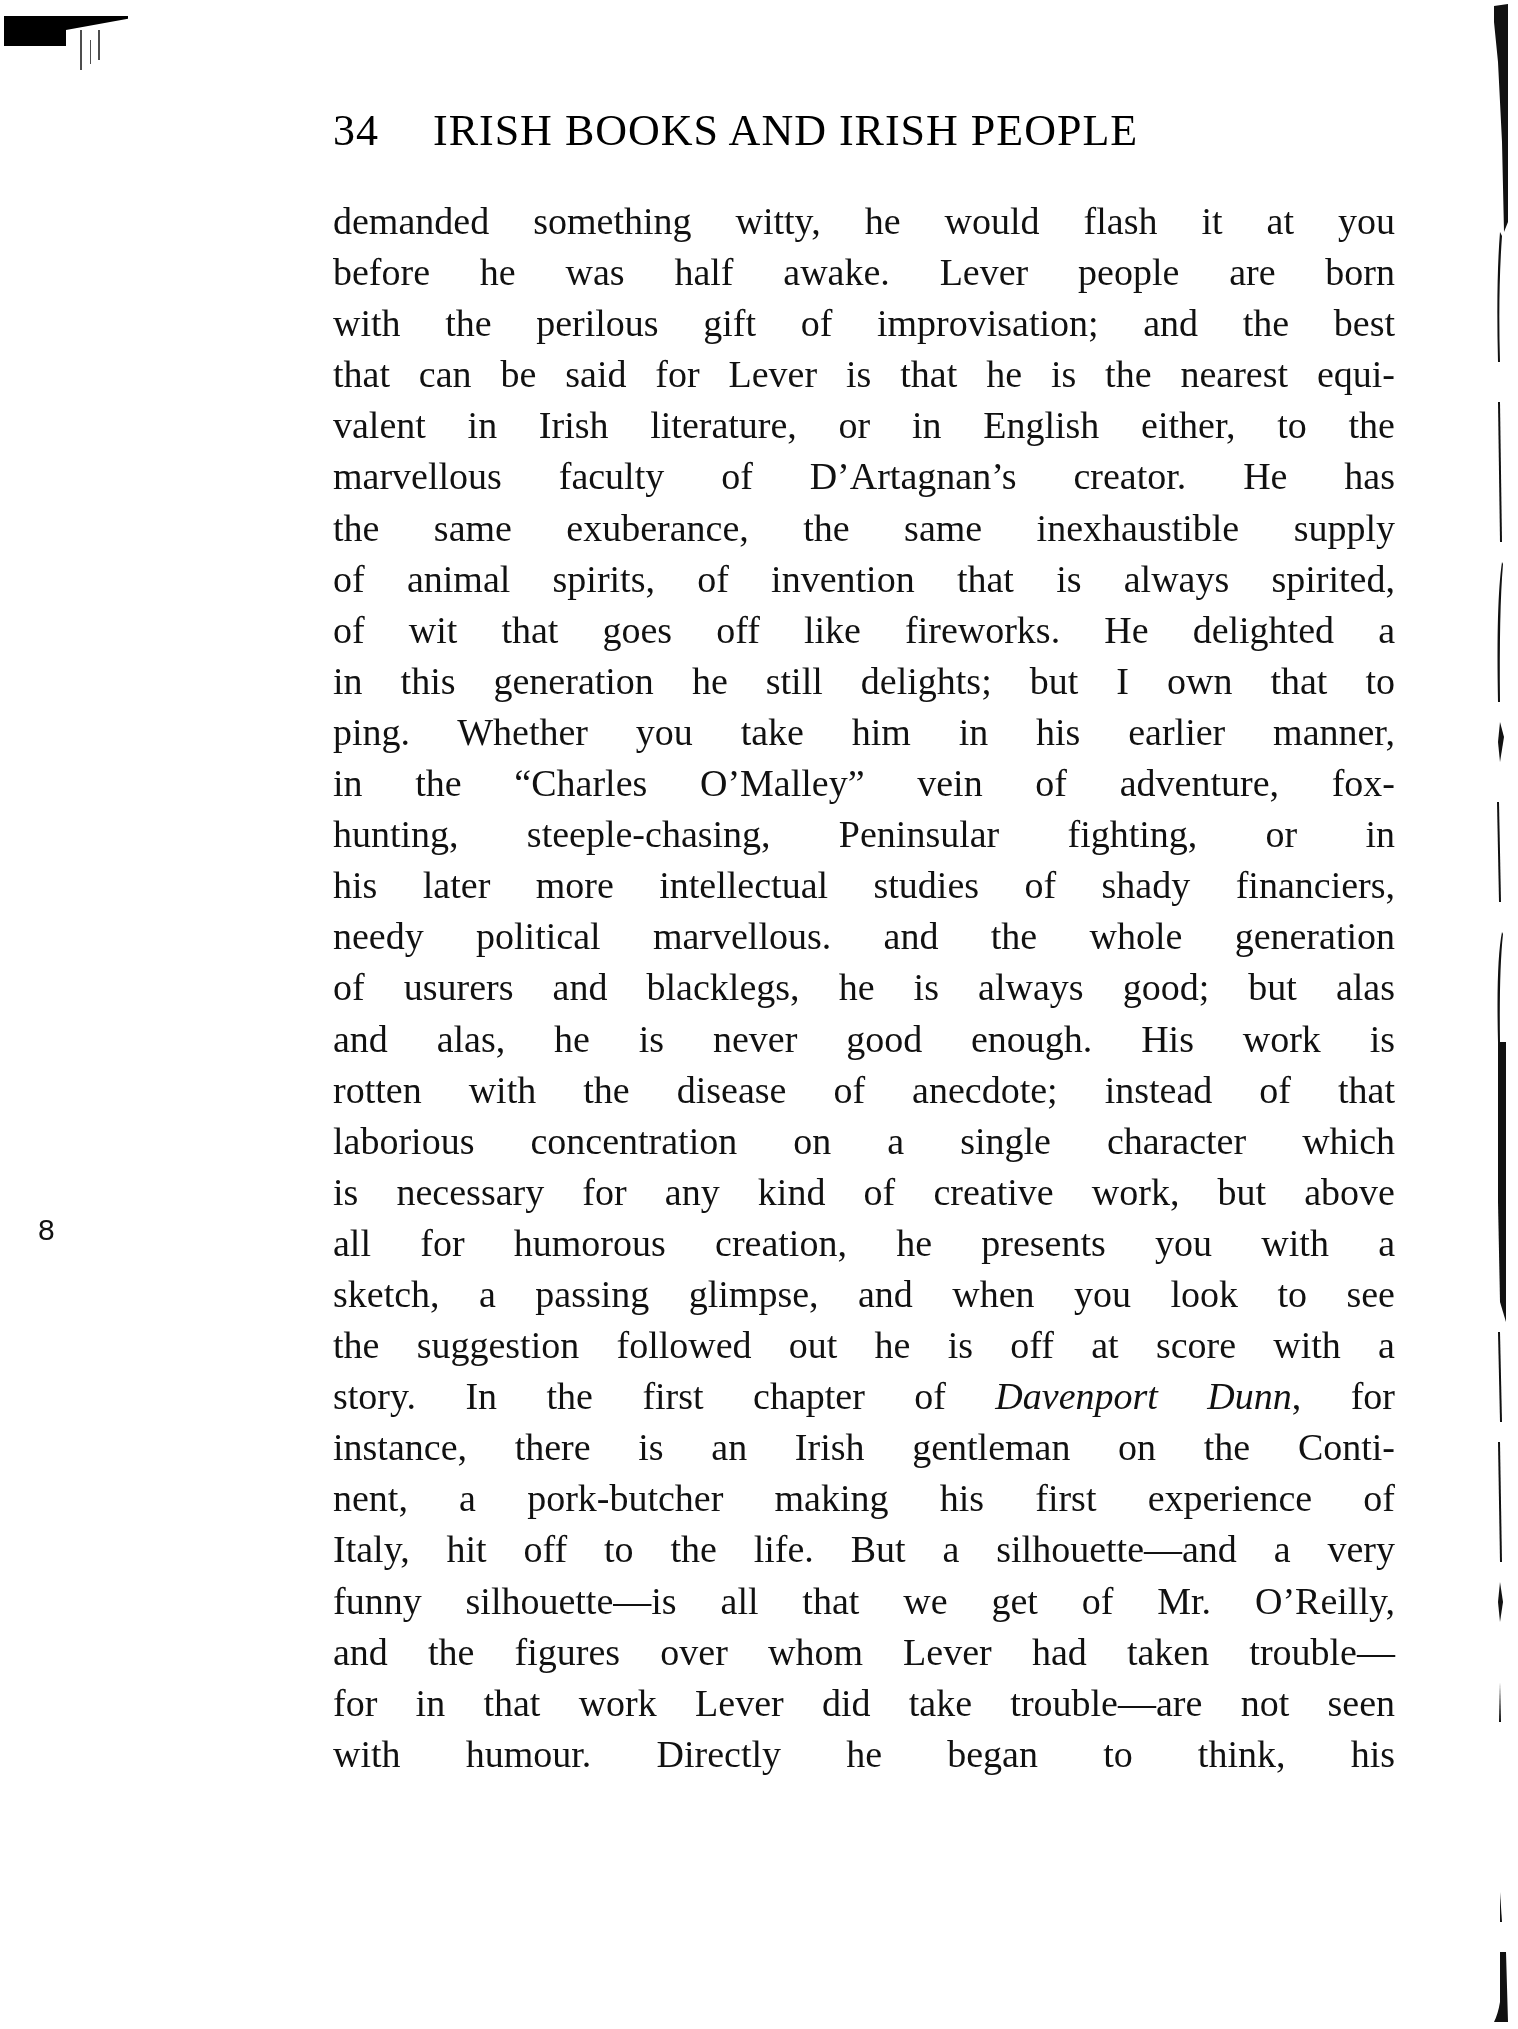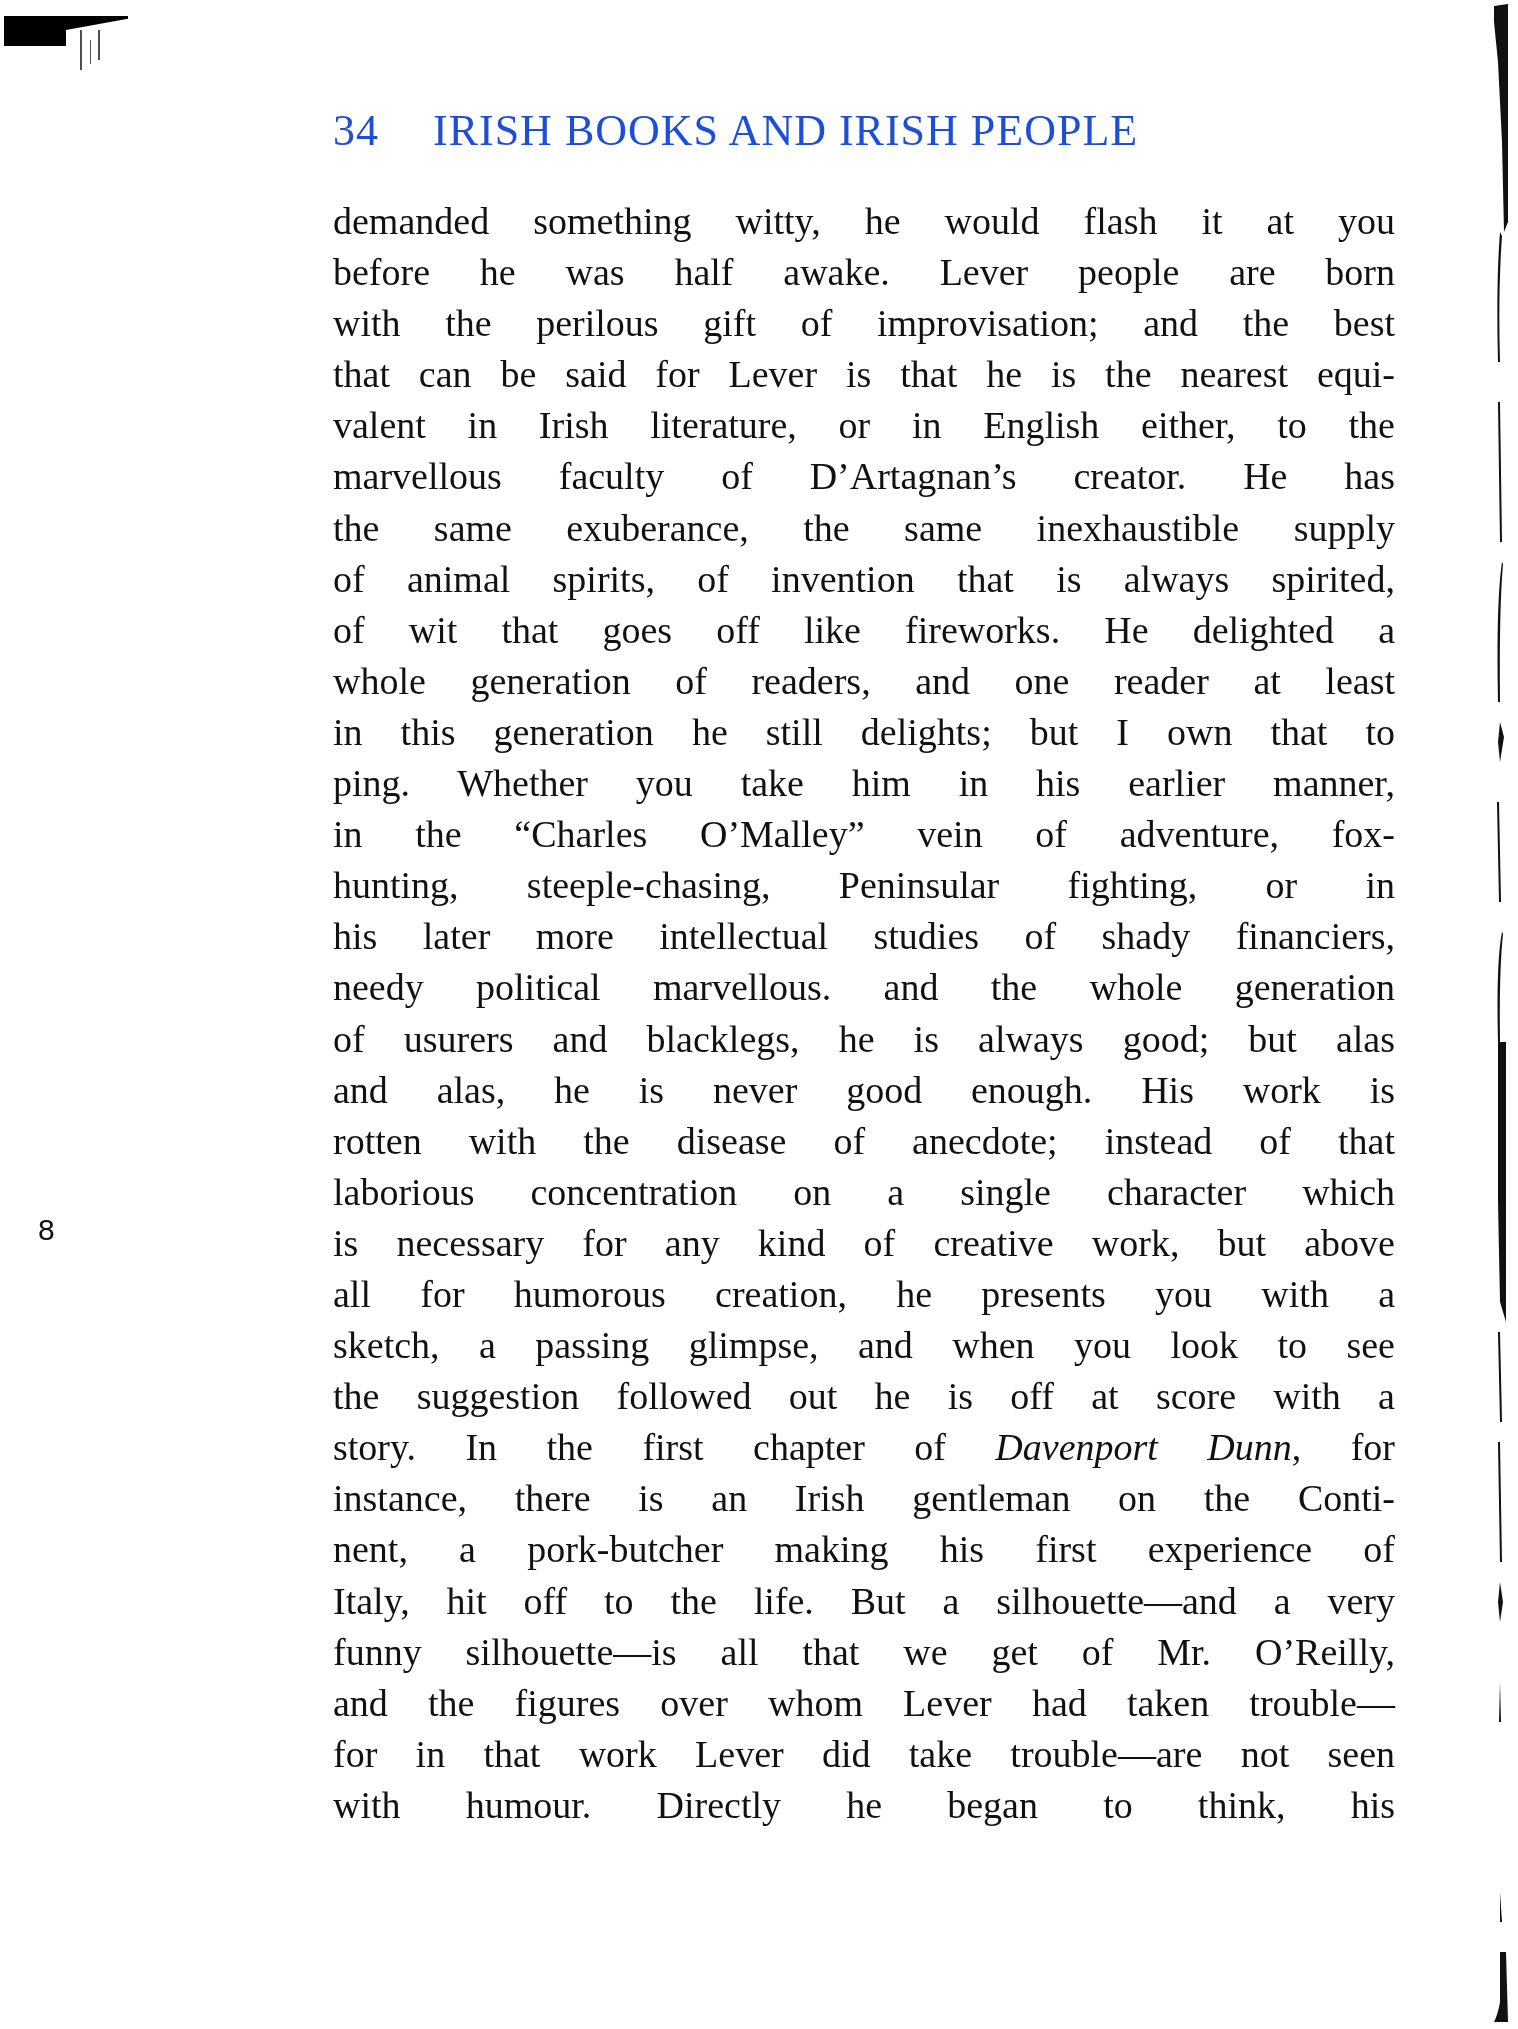--- a/index.html
+++ b/index.html
@@ -50,21 +50,21 @@
     .running-header {
       position: absolute;
       left: 333px;
       top: 105px;
       width: 1060px;
       height: 60px;
       display: flex;
       align-items: baseline;
       font-size: 44px;
       letter-spacing: 1px;
-      color: #1d4ed8;
+      color: #000000;
     }
     .running-header .page-number {
       margin-right: 54px;
     }
     .text-block {
       position: absolute;
       left: 333px;
       top: 196px;
       width: 1062px;
     }
@@ -118,21 +118,20 @@
 <div class="text-block">
   <div class="line">demanded something witty, he would flash it at you</div>
   <div class="line">before he was half awake.  Lever people are born</div>
   <div class="line">with the perilous gift of improvisation; and the best</div>
   <div class="line">that can be said for Lever is that he is the nearest equi-</div>
   <div class="line">valent in Irish literature, or in English either, to the</div>
   <div class="line">marvellous faculty of D’Artagnan’s creator.  He has</div>
   <div class="line">the same exuberance, the same inexhaustible supply</div>
   <div class="line">of animal spirits, of invention that is always spirited,</div>
   <div class="line">of wit that goes off like fireworks.  He delighted a</div>
-  <div class="line">whole generation of readers, and one reader at least</div>
   <div class="line">in this generation he still delights; but I own that to</div>
   <div class="line">ping.  Whether you take him in his earlier manner,</div>
   <div class="line">in the “Charles O’Malley” vein of adventure, fox-</div>
   <div class="line">hunting, steeple-chasing, Peninsular fighting, or in</div>
   <div class="line">his later more intellectual studies of shady financiers,</div>
   <div class="line">needy political marvellous. and the whole generation</div>
   <div class="line">of usurers and blacklegs, he is always good; but alas</div>
   <div class="line">and alas, he is never good enough.  His work is</div>
   <div class="line">rotten with the disease of anecdote; instead of that</div>
   <div class="line">laborious concentration on a single character which</div>

